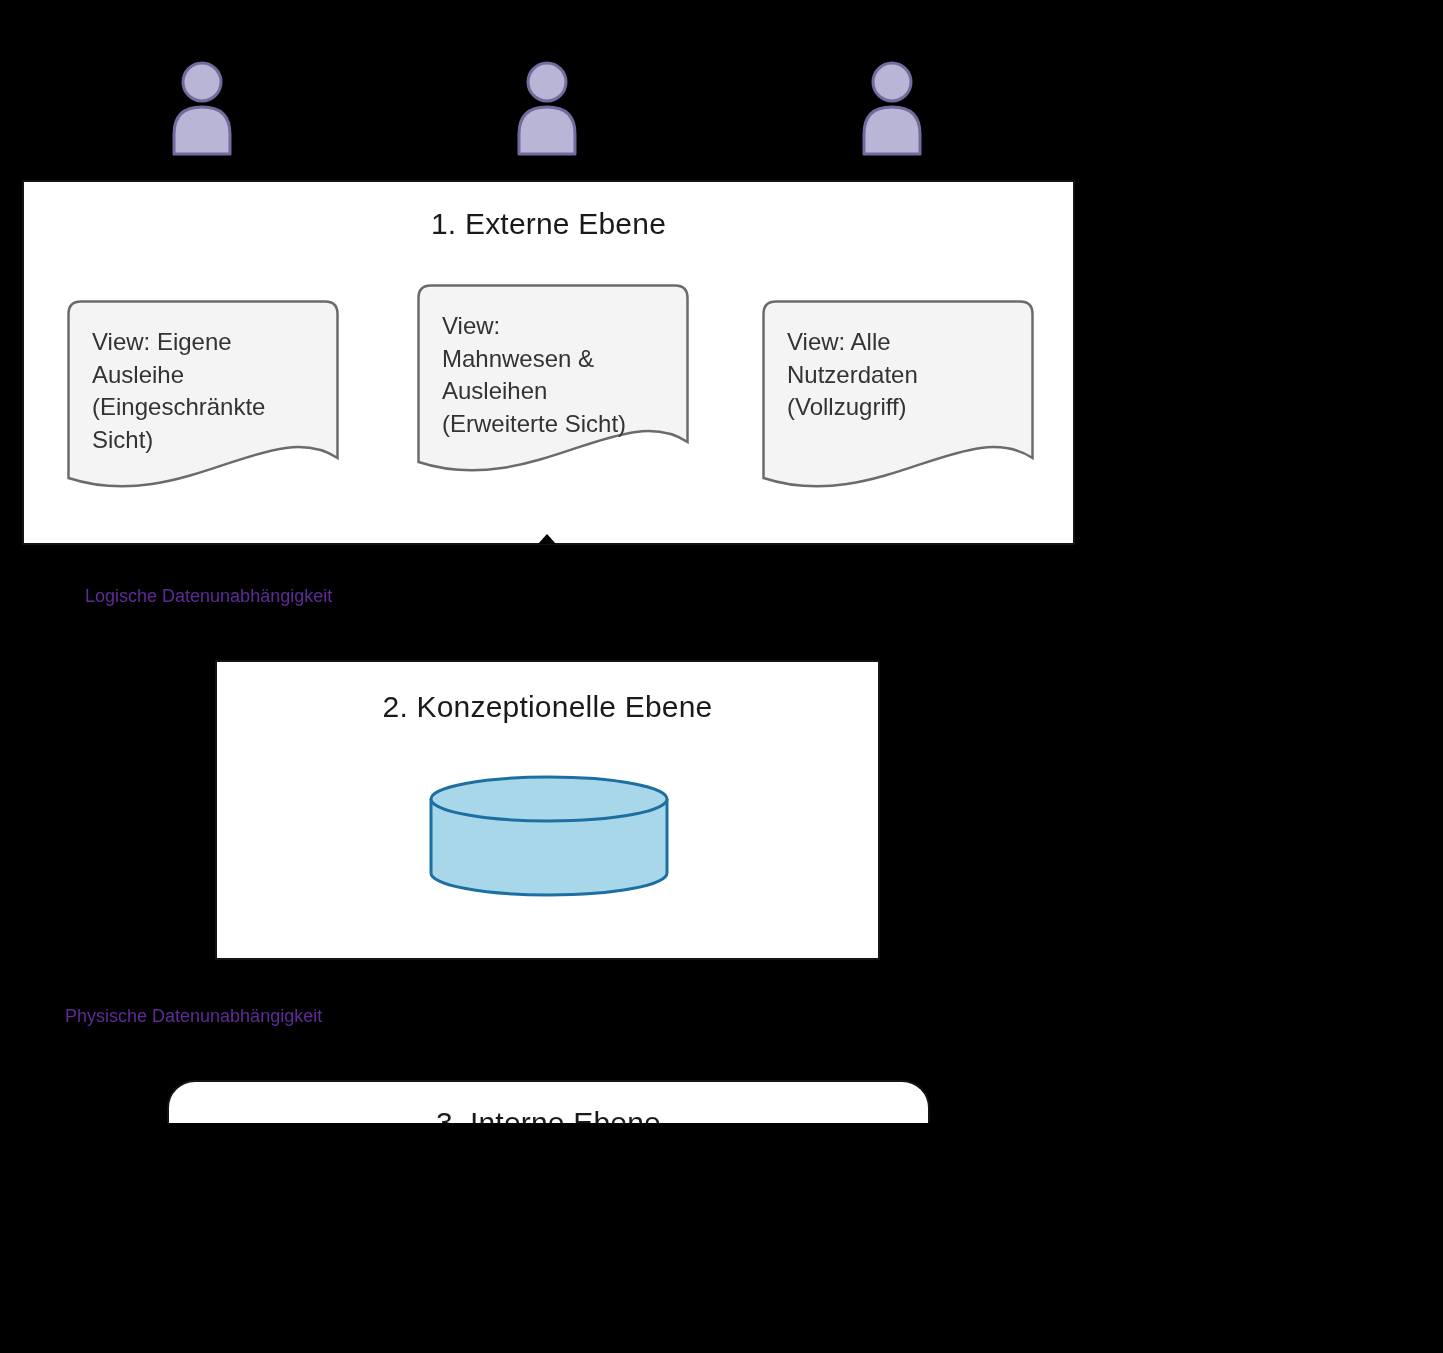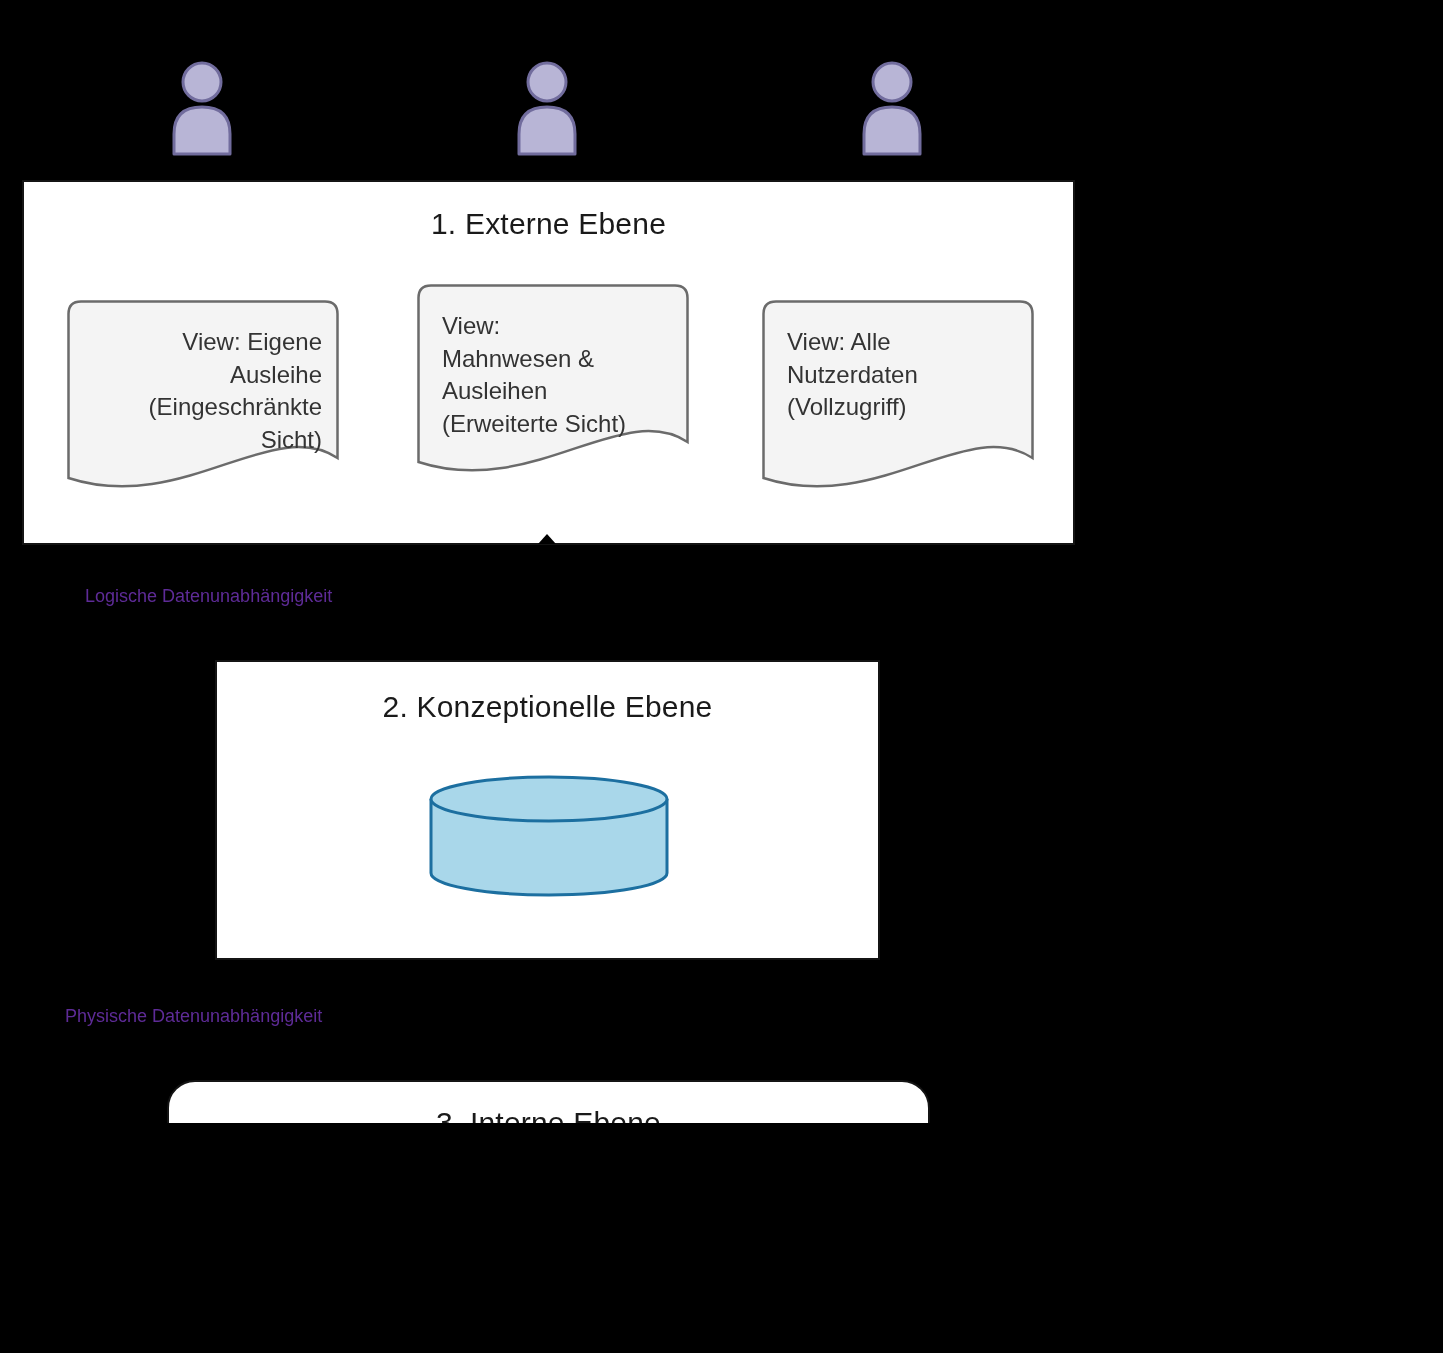--- a/index.html
+++ b/index.html
@@ -88,21 +88,21 @@
   <div class="abs user-icon" style="left:853px; top:60px;">
     <svg width="78" height="96" viewBox="0 0 78 96">
       <circle cx="39" cy="22" r="19" fill="#b8b5d6" stroke="#716c9d" stroke-width="3"></circle>
       <path d="M 11 94 L 11 74 Q 11 47 39 47 Q 67 47 67 74 L 67 94 Z" fill="#b8b5d6" stroke="#716c9d" stroke-width="3" stroke-linejoin="round"></path>
     </svg>
   </div>
 
   <section class="panel" style="left:22px; top:180px; width:1053px; height:365px;">
     <h2 class="panel-title" style="margin-top:25px;">1. Externe Ebene</h2>
 
-    <div class="doc" style="left:43px; top:118px;text-align:right;">
+    <div class="doc" style="left:43px; top:118px;">
       <svg width="272" height="200" viewBox="0 0 272 200">
         <path d="M 14 1.5 L 258 1.5 Q 270.5 1.5 270.5 14 L 270.5 158 C 205 115, 115 215, 1.5 178 L 1.5 14 Q 1.5 1.5 14 1.5 Z" fill="#f4f4f4" stroke="#6b6b6b" stroke-width="2.5"></path>
       </svg>
       <div class="doc-text">View: Eigene
 Ausleihe
 (Eingeschränkte
 Sicht)</div>
     </div>
 
     <div class="doc" style="left:393px; top:102px;">

